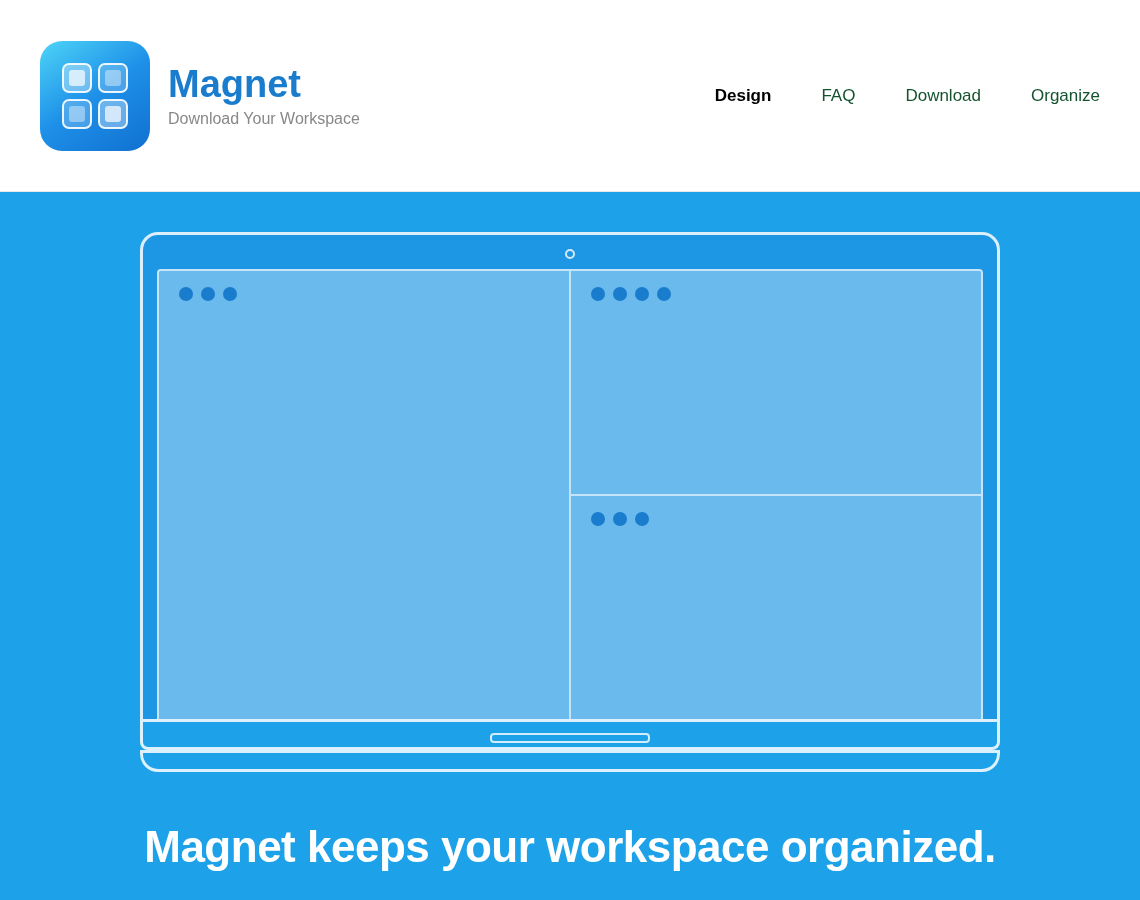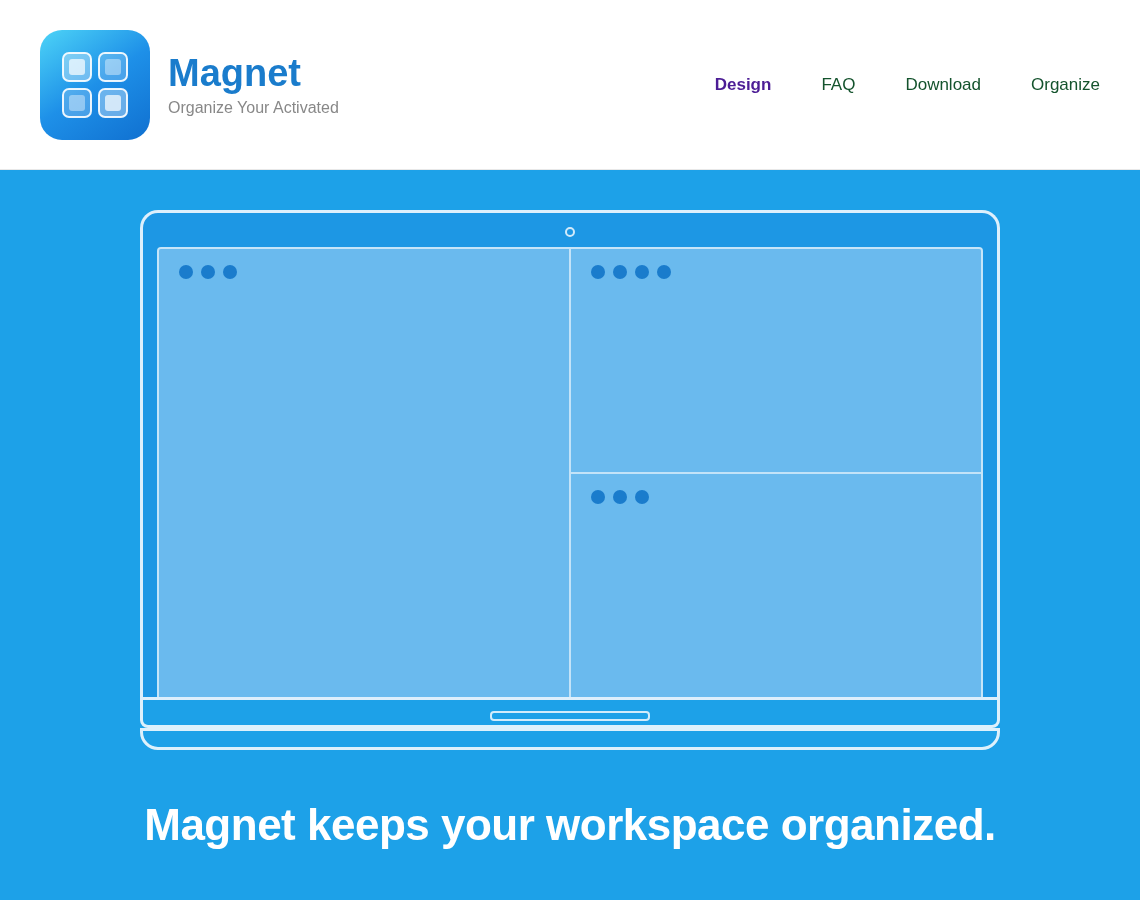--- a/index.html
+++ b/index.html
@@ -1,21 +1,21 @@
 <!DOCTYPE html>
 <html><head>
   <meta charset="utf-8">
   <style>
     * { margin: 0; padding: 0; box-sizing: border-box; }
     body { font-family: -apple-system, BlinkMacSystemFont, 'Helvetica Neue', Arial, sans-serif; width: 1140px; min-height: 900px; overflow-x: hidden; }
 
     
     .header {
       background: #ffffff;
-      height: 170px;
+      height: 192px;
       display: flex;
       align-items: center;
       padding: 8px 40px;
       border-bottom: 1px solid #e8e8e8;
     }
     .logo-area {
       display: flex;
       align-items: center;
       gap: 18px;
       flex: 1;
@@ -55,21 +55,21 @@
       gap: 50px;
     }
     .nav-item {
       font-size: 17px;
       color: #14532d;
       cursor: pointer;
       text-decoration: none;
       font-weight: 400;
     }
     .nav-item.active {
-      color: #4c1d95;
+      color: #000000;
       font-weight: 600;
     }
 
     
     .hero {
       background: #1da1e8;
       width: 100%;
       min-height: 730px;
       display: flex;
       flex-direction: column;
@@ -224,21 +224,21 @@
         <rect x="40" y="40" width="28" height="28" rx="6" fill="rgba(255,255,255,0.35)" stroke="rgba(255,255,255,0.9)" stroke-width="2"></rect>
 
         <rect x="10" y="10" width="16" height="16" rx="3" fill="rgba(255,255,255,0.7)"></rect>
         <rect x="46" y="10" width="16" height="16" rx="3" fill="rgba(255,255,255,0.4)"></rect>
         <rect x="10" y="46" width="16" height="16" rx="3" fill="rgba(255,255,255,0.4)"></rect>
         <rect x="46" y="46" width="16" height="16" rx="3" fill="rgba(255,255,255,0.7)"></rect>
       </svg>
     </div>
     <div class="app-name-area">
       <span class="app-name">Magnet</span>
-      <span class="app-tagline">Organize Your Activated</span>
+      <span class="app-tagline">Download Your Workspace</span>
     </div>
   </div>
   <nav class="nav">
     <a class="nav-item active">Design</a>
     <a class="nav-item">FAQ</a>
     <a class="nav-item">Download</a>
     <a class="nav-item">Organize</a>
   </nav>
 </header>
 

